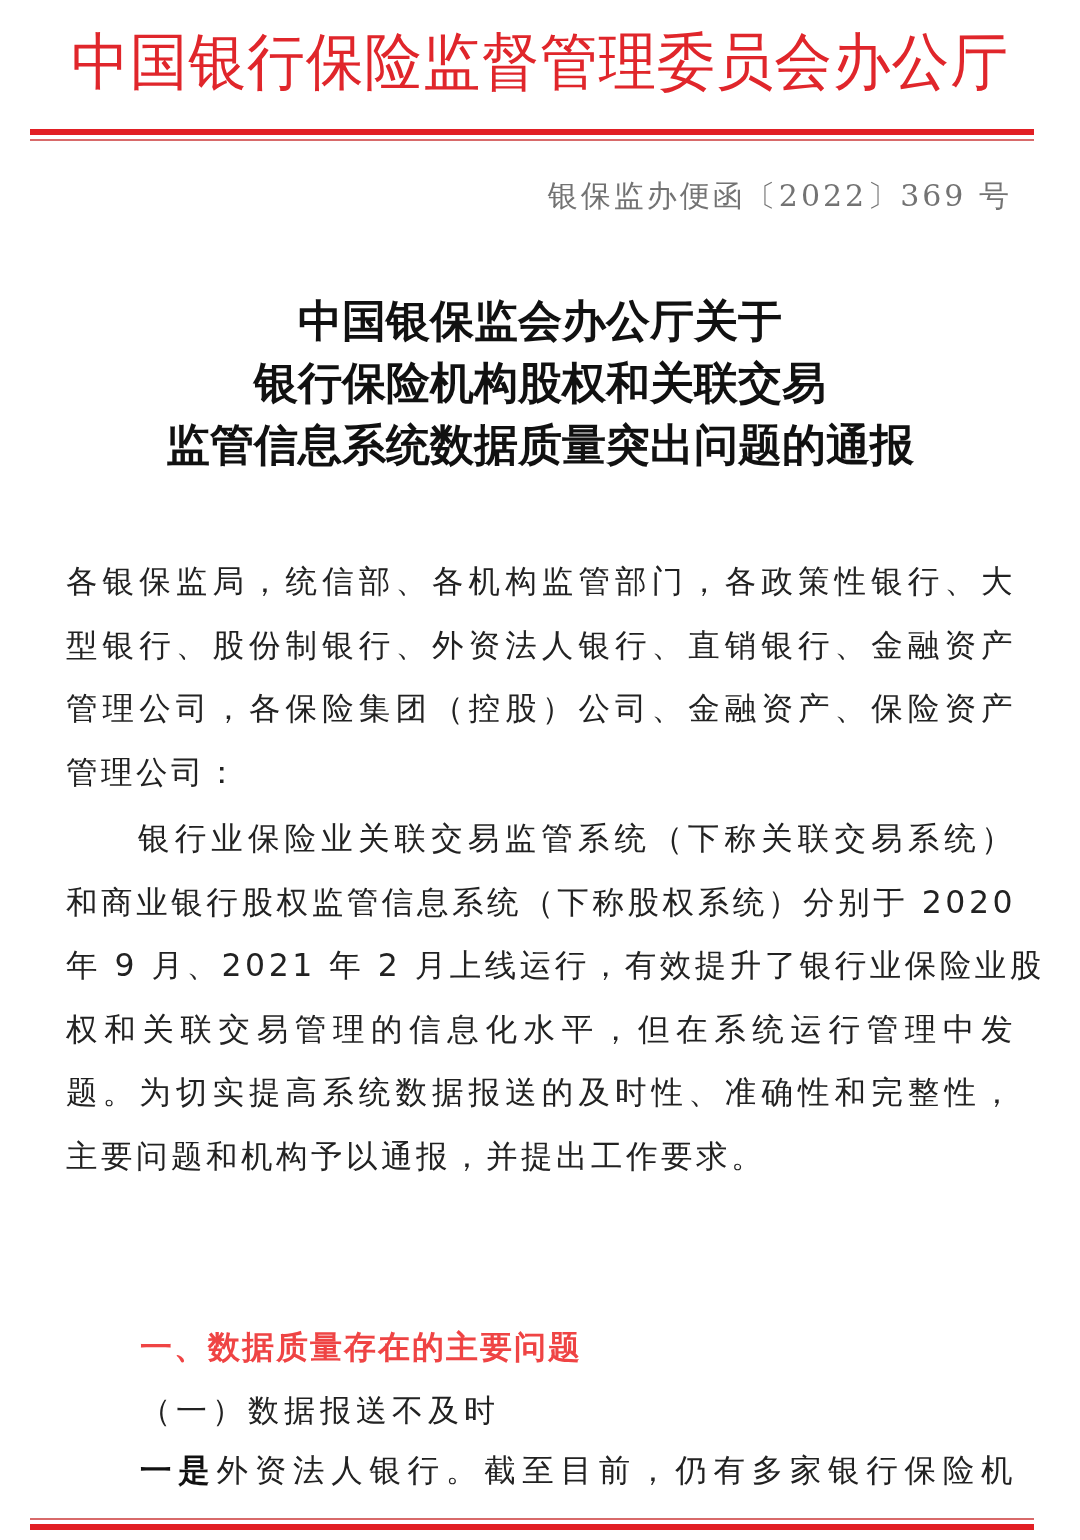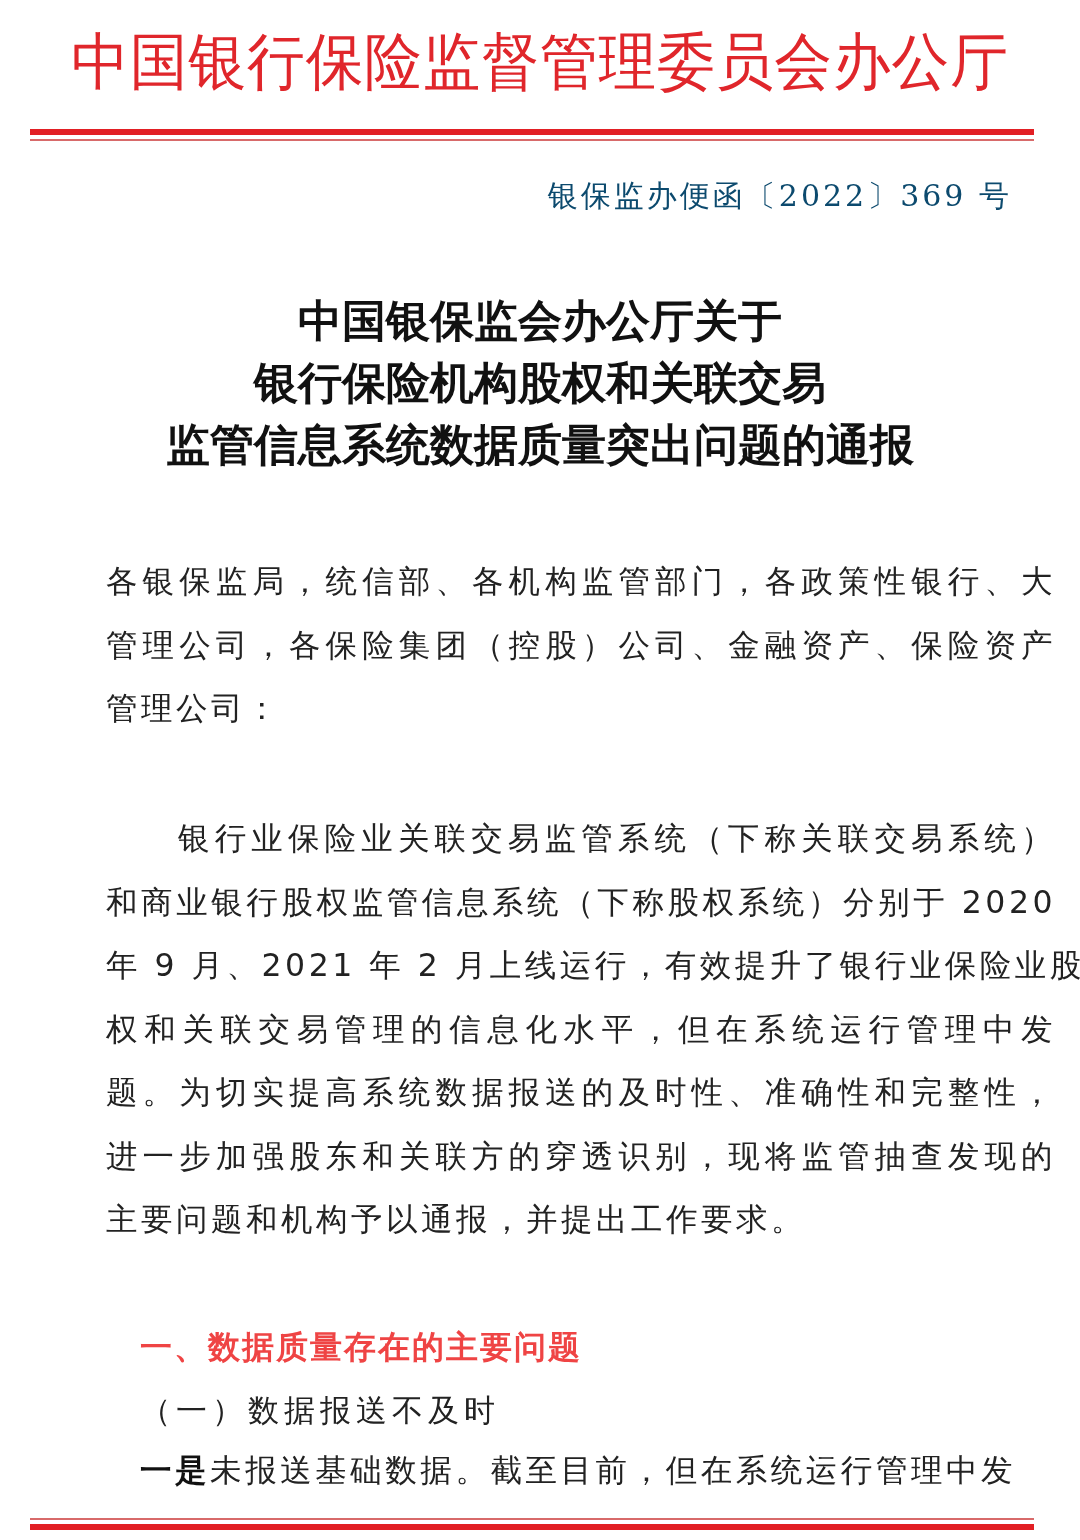--- a/index.html
+++ b/index.html
@@ -9,31 +9,30 @@
     }
     .header-title {
       position: absolute; left: 0; top: 22px; width: 1080px; text-align: center;
       font-family: "DejaVu Sans", sans-serif; color: #e0262b; font-size: 62px; font-weight: normal;
       letter-spacing: 1px; line-height: 80px; transform: scaleX(0.93);
     }
     .rule-thick { position: absolute; left: 30px; width: 1004px; background: #e21f24; }
     .rule-thin { position: absolute; left: 30px; width: 1004px; background: #d86a6a; }
     .doc-number {
       position: absolute; right: 68px; top: 176px; font-size: 30px; letter-spacing: 3px;
-      font-family: "DejaVu Serif", serif; color: #0c4a6e;
+      font-family: "DejaVu Serif", serif; color: #737373;
     }
     .doc-title {
       position: absolute; left: 0; top: 290px; width: 1080px; text-align: center;
       font-family: "DejaVu Sans", sans-serif; font-weight: bold; font-size: 44px; line-height: 62px; color: #111;
     }
     .body-text {
       position: absolute; left: 66px; width: 950px; font-size: 31.5px; line-height: 63.5px;
       letter-spacing: 3.5px; text-align: justify; color: #222;
       font-family: "DejaVu Sans", sans-serif;
-      margin-left: 40px;
     }
     .line { display: block; white-space: nowrap; text-align-last: justify; text-align: justify; }
     .line.last { text-align-last: left; }
     .indent { padding-left: 72px; }
     .heading1 {
       position: absolute; left: 140px; top: 1326px; font-family: "DejaVu Sans", sans-serif;
       font-weight: bold; font-size: 32px; color: #ef4444; letter-spacing: 2px;
     }
     .heading2 {
       position: absolute; left: 140px; top: 1390px; font-family: "DejaVu Sans", sans-serif;
@@ -55,32 +54,32 @@
 <div class="doc-number">银保监办便函〔2022〕369 号</div>
 
 <div class="doc-title">
   <div>中国银保监会办公厅关于</div>
   <div>银行保险机构股权和关联交易</div>
   <div>监管信息系统数据质量突出问题的通报</div>
 </div>
 
 <div class="body-text" style="top:550px;">
   <span class="line">各银保监局，统信部、各机构监管部门，各政策性银行、大</span>
+  <span class="line">型银行、股份制银行、外资法人银行、直销银行、金融资产</span>
   <span class="line">管理公司，各保险集团（控股）公司、金融资产、保险资产</span>
   <span class="line last">管理公司：</span>
 </div>
 
 <div class="body-text" style="top:807px;">
   <span class="line indent">银行业保险业关联交易监管系统（下称关联交易系统）</span>
   <span class="line">和商业银行股权监管信息系统（下称股权系统）分别于 2020</span>
   <span class="line">年 9 月、2021 年 2 月上线运行，有效提升了银行业保险业股</span>
   <span class="line">权和关联交易管理的信息化水平，但在系统运行管理中发</span>
   <span class="line">题。为切实提高系统数据报送的及时性、准确性和完整性，</span>
-  <span class="line">进一步加强股东和关联方的穿透识别，现将监管抽查发现的</span>
   <span class="line last">主要问题和机构予以通报，并提出工作要求。</span>
 </div>
 
 <div class="heading1">一、数据质量存在的主要问题</div>
 <div class="heading2">（一）数据报送不及时</div>
-<div class="last-line"><span class="bold">一是</span><span>未报送基础数据。截至目前，但在系统运行管理中发</span></div>
+<div class="last-line"><span class="bold">一是</span><span>外资法人银行。截至目前，仍有多家银行保险机</span></div>
 
 <div class="rule-thin" style="top:1518px;height:2px;"></div>
 <div class="rule-thick" style="top:1524px;height:6px;"></div>
 
 </body></html>

